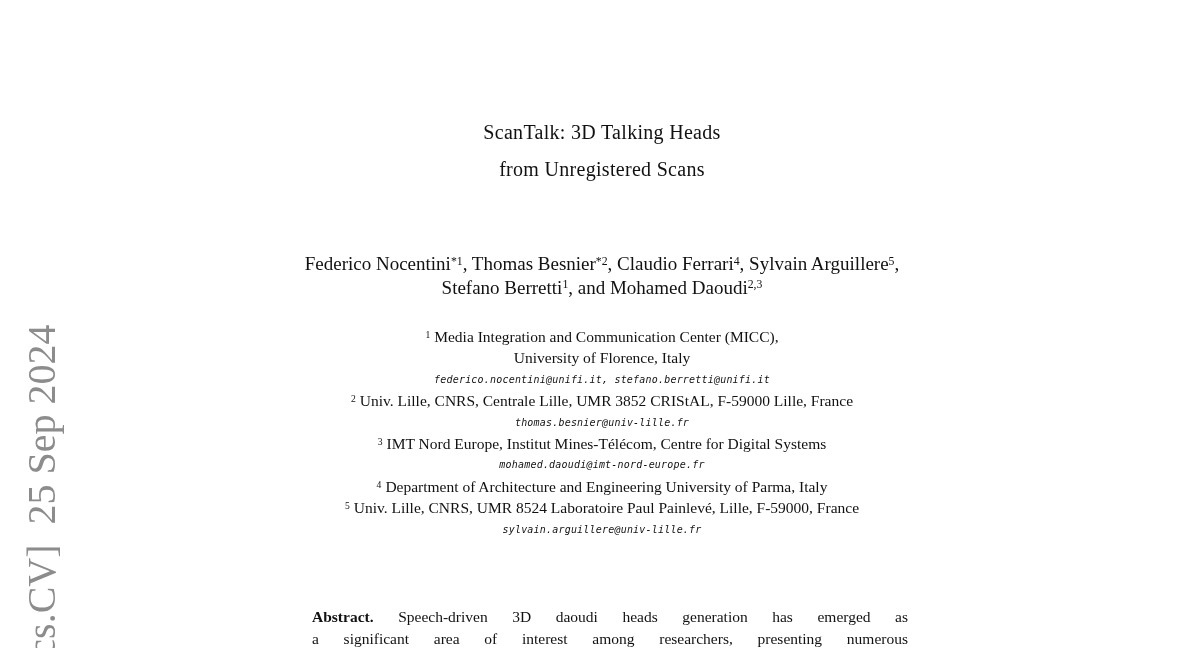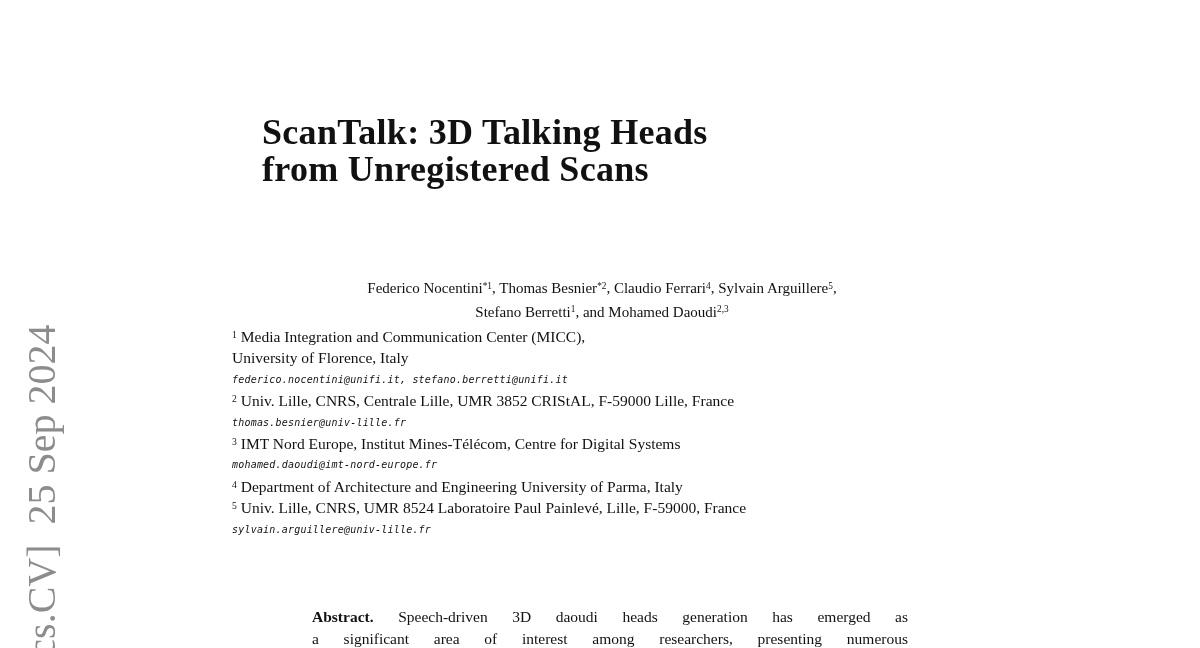--- a/index.html
+++ b/index.html
@@ -28,48 +28,48 @@
     line-height: 48px;
     color: #8c8c8c;
     white-space: pre;
     text-align: left;
   }
   .title-block {
     position: absolute;
     left: 262px;
     top: 114px;
     width: 680px;
-    font-weight: bold;
-    font-size: 36px;
+    text-align: center;
+    font-weight: normal;
+    font-size: 20px;
     line-height: 37px;
     letter-spacing: 0.3px;
   }
   .authors-block {
     position: absolute;
     left: 232px;
     top: 252px;
     width: 740px;
     text-align: center;
-    font-size: 15px;
+    font-size: 19px;
     line-height: 23.5px;
-    margin-top: 25px;
   }
   .authors-block sup, .affil-block sup {
     font-size: 62%;
     line-height: 0;
     vertical-align: baseline;
     position: relative;
     top: -0.45em;
   }
   .affil-block {
     position: absolute;
     left: 232px;
     top: 326px;
     width: 740px;
-    text-align: left;
+    text-align: center;
     font-size: 15.5px;
     line-height: 21.4px;
   }
   .affil-line { white-space: nowrap; }
   .affil-line sup { margin-right: 4px; }
   .mono {
     font-family: "DejaVu Sans Mono", monospace;
     font-size: 10px;
     letter-spacing: 0.2px;
     font-style: italic;

